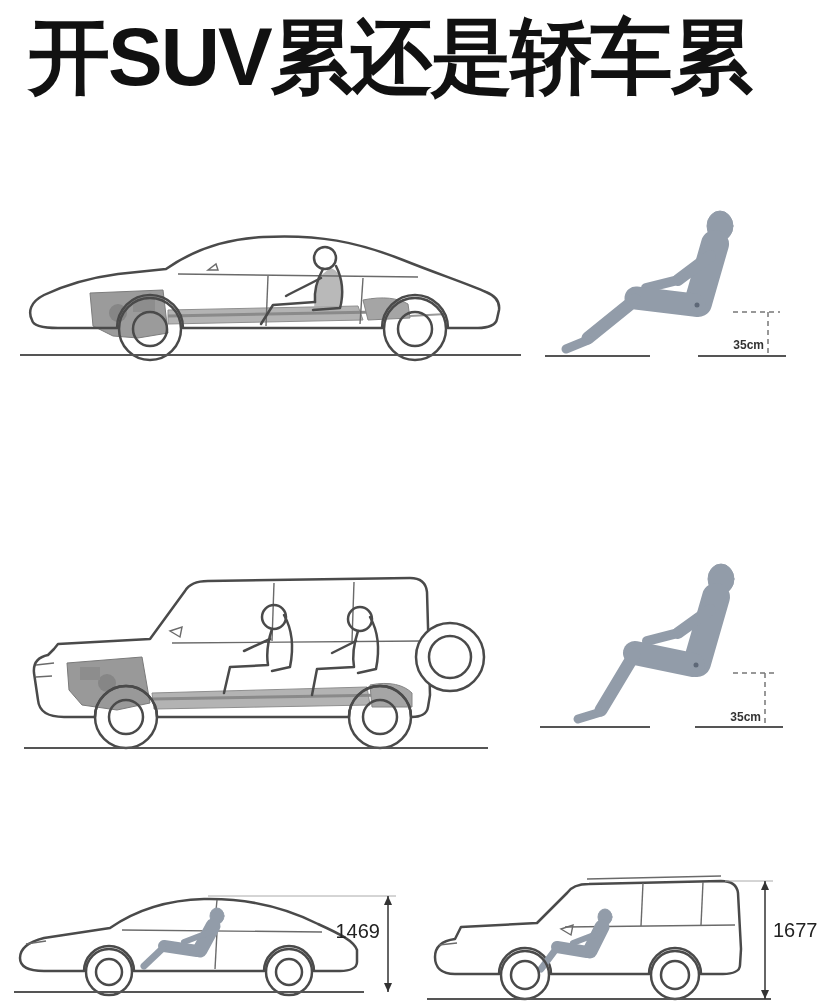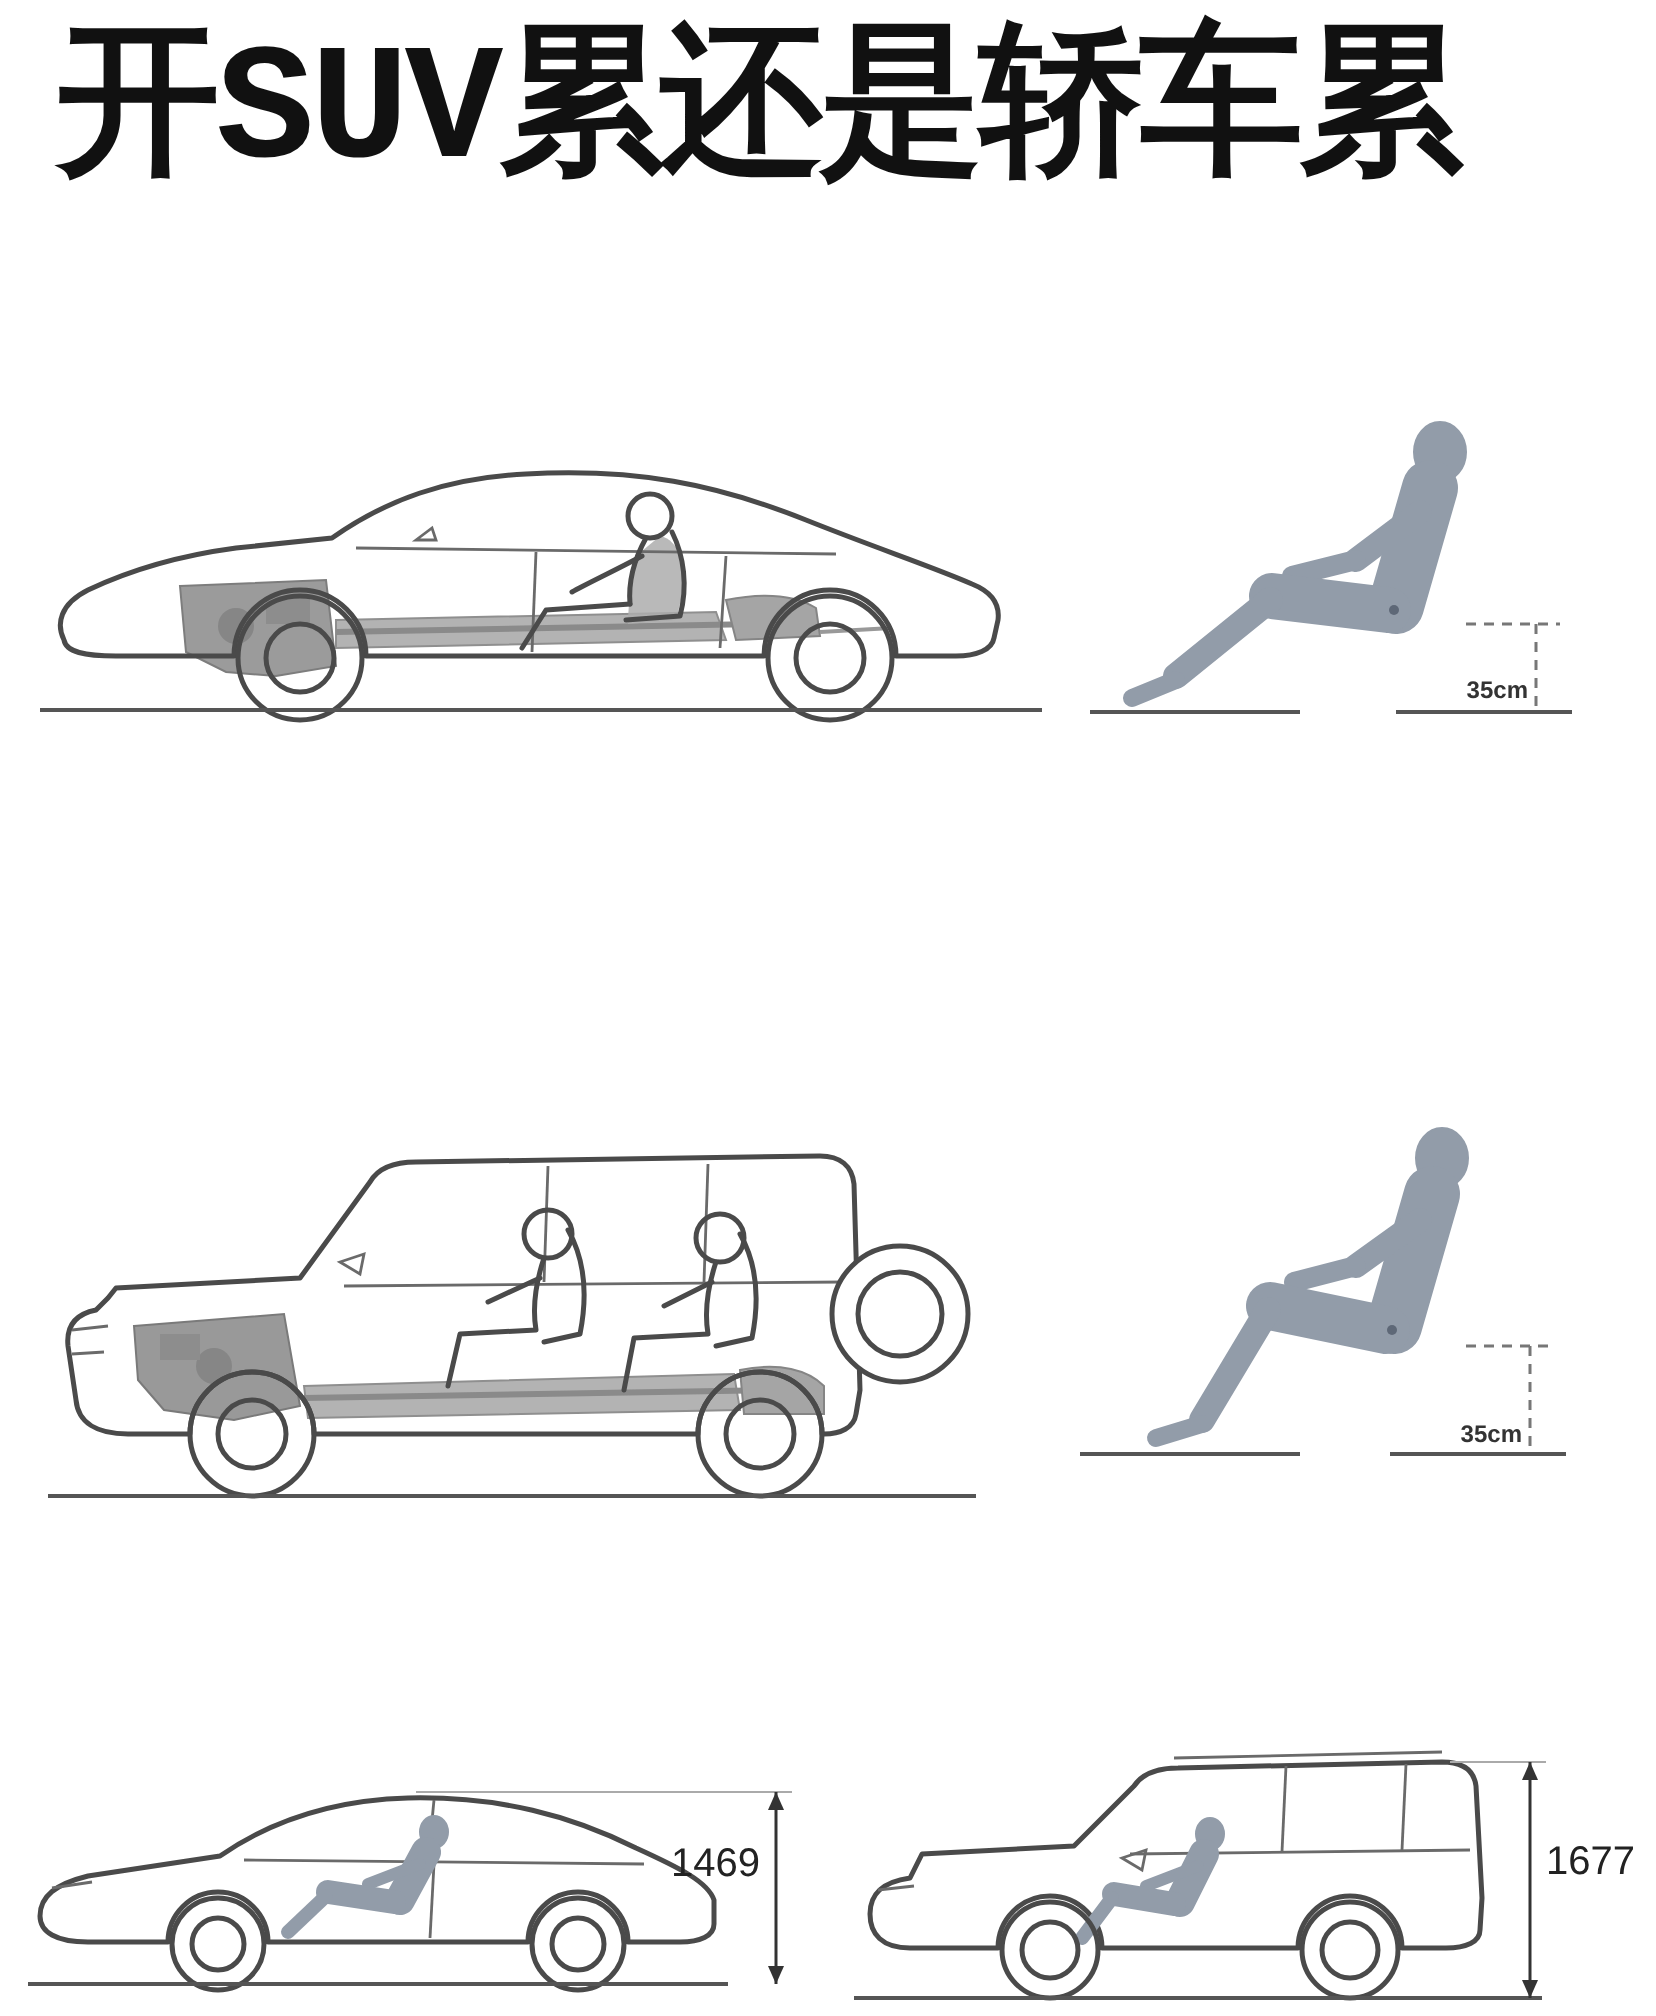--- a/index.html
+++ b/index.html
@@ -5,21 +5,21 @@
   html,body{margin:0;padding:0;background:#e8e8e8;}
   .page{
     position:relative;width:828px;height:1008px;background:#ffffff;
     overflow:hidden;font-family:"Liberation Sans","DejaVu Sans",sans-serif;
     margin:0 auto;
   }
   .title{
     position:absolute;left:28px;top:10px;width:780px;
     font-size:82px;font-weight:900;color:#111;letter-spacing:-2px;
     line-height:1.15;white-space:nowrap;
-    font-family:Liberation Mono, monospace;
+    font-family:Liberation Sans, sans-serif;
   }
   .art{position:absolute;}
   svg{display:block;}
   svg text{font-family:"Liberation Sans","DejaVu Sans",sans-serif;fill:#333;}
   .dim-label{font-size:20px;fill:#222;}
   .cm-label{font-size:12px;font-weight:bold;fill:#333;}
   .outline{stroke:#4a4a4a;fill:none;stroke-width:2.5;stroke-linejoin:round;stroke-linecap:round;}
   .thin{stroke:#6a6a6a;fill:none;stroke-width:1.4;}
   .ground{stroke:#555;stroke-width:2;}
   .fig{stroke:#929ca9;fill:#929ca9;stroke-linecap:round;}

